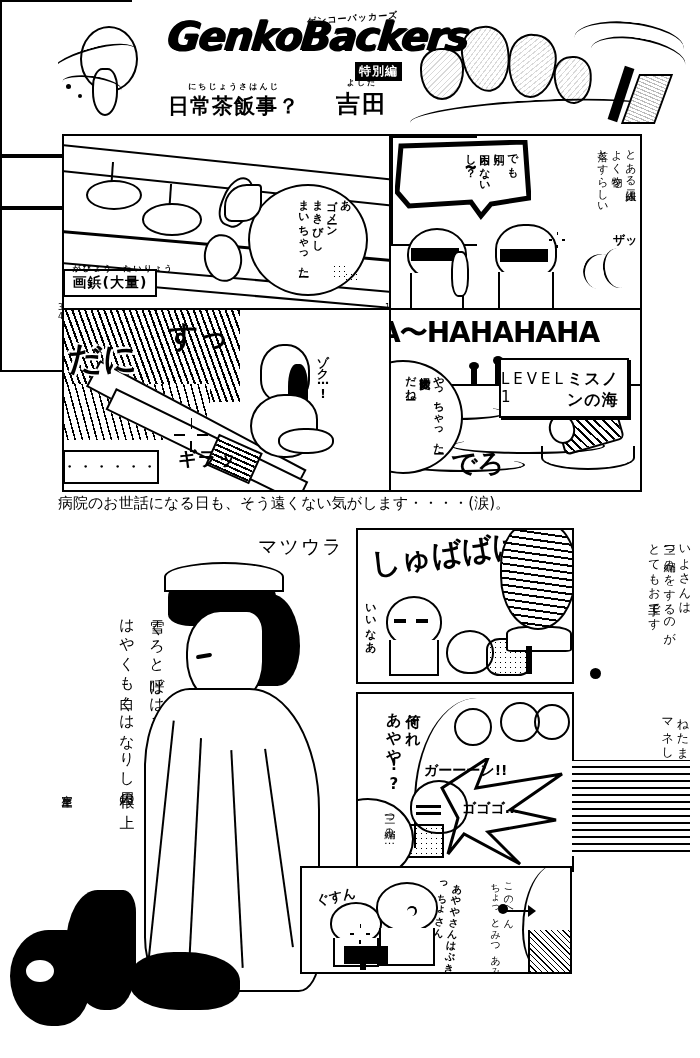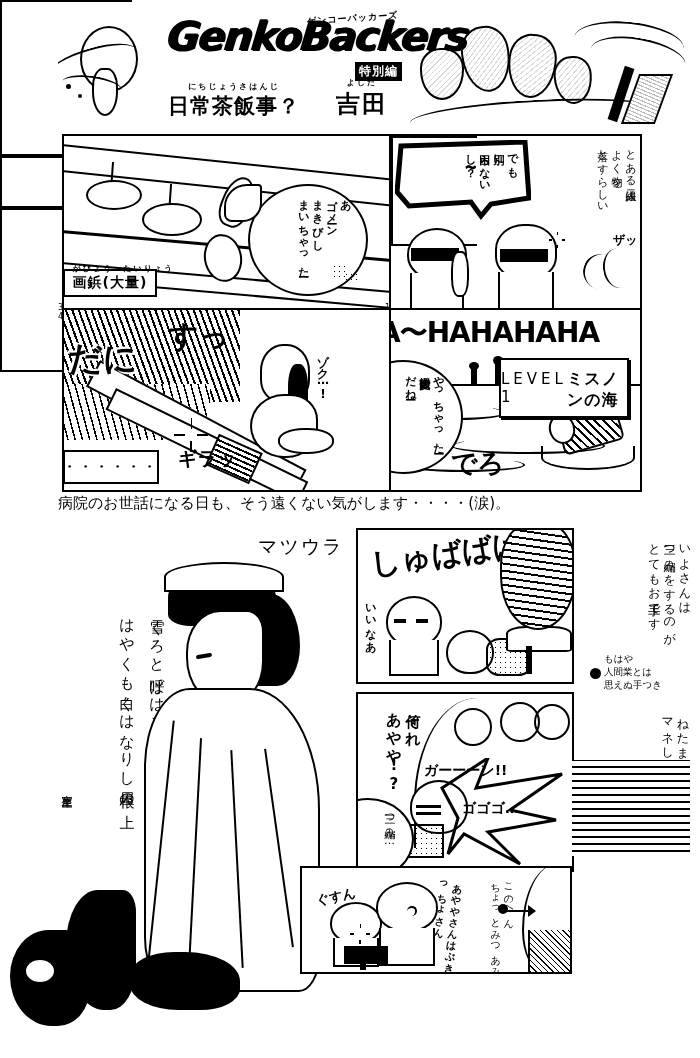--- a/index.html
+++ b/index.html
@@ -367,23 +367,20 @@
     <div style="position:absolute;left:168px;top:116px;width:6px;height:28px;background:#000;"></div>
     <div style="position:absolute;left:142px;top:-8px;width:72px;height:104px;border:2px solid #000;border-radius:40% 40% 50% 50%;background:repeating-linear-gradient(8deg,#000 0 2px,#fff 2px 7px);"></div>
   </div>
 
   <div class="frame" style="left:570px;top:528px;width:130px;height:152px;border-right:none;"></div>
   <div class="vtext" style="position:absolute;left:578px;top:536px;width:114px;height:136px;font-size:12px;white-space:pre;">いよさんは
 三つ編みをするのが
 とてもお上手です</div>
 
   <div class="frame" style="left:570px;top:650px;width:130px;height:48px;border-right:none;"></div>
-  <div style="position:absolute;left:604px;top:653px;width:92px;height:44px;font-size:9.5px;line-height:1.35;white-space:pre;">もはや
-人間業とは
-思えぬ手つき</div>
   <div style="position:absolute;left:590px;top:668px;width:11px;height:11px;background:#000;border-radius:50%;"></div>
 
   <div class="frame" style="left:570px;top:700px;width:130px;height:160px;border-right:none;"></div>
   <div class="vtext" style="position:absolute;left:580px;top:710px;width:110px;height:142px;font-size:12px;white-space:pre;">ねたましいので
 マネしてみました</div>
 
   <div class="panel" style="left:356px;top:692px;width:214px;height:176px;">
     <div class="vtext" style="position:absolute;left:12px;top:8px;width:52px;height:92px;font-size:15px;font-weight:bold;white-space:pre;">何それ
 あやや!?</div>
 

